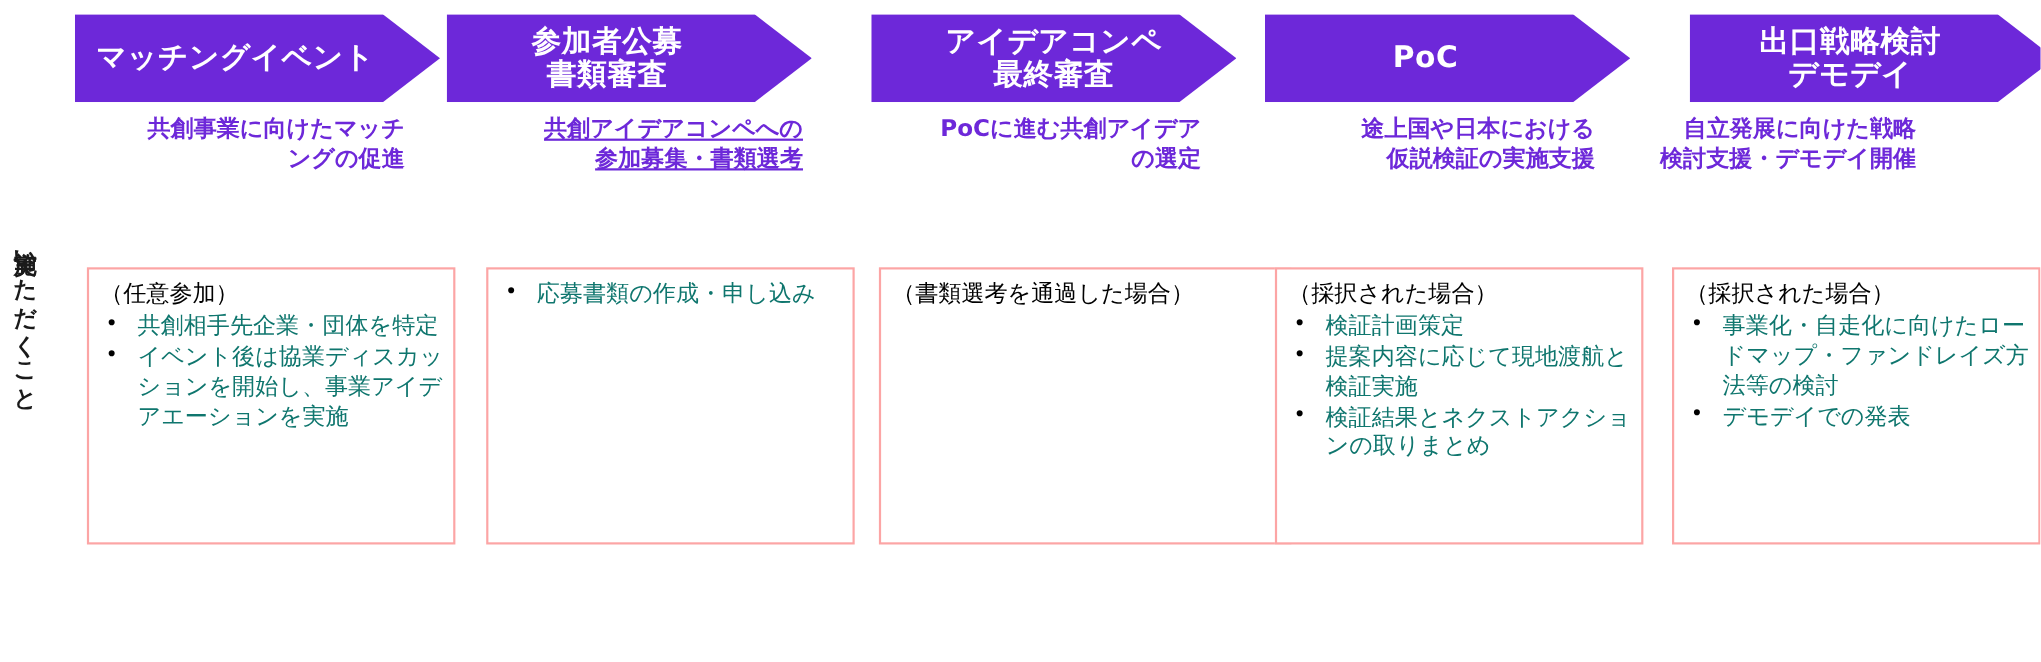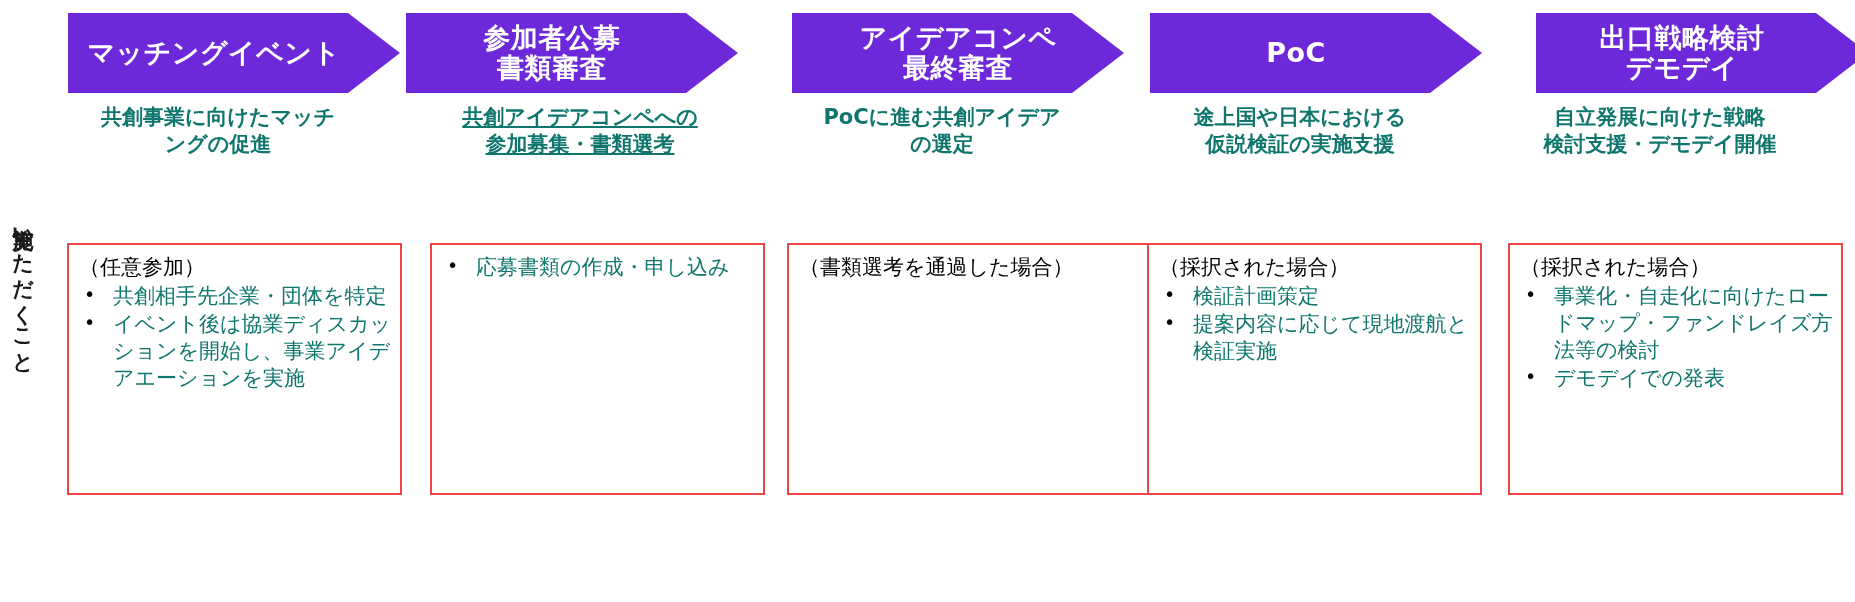--- a/index.html
+++ b/index.html
@@ -49,25 +49,25 @@
     text-align: center;
     letter-spacing: 0.5px;
     padding-right: 40px;
     white-space: pre-line;
   }
 
   
   .subtitle {
     position: absolute;
     top: 104px;
-    color: #0f766e;
+    color: #6d28d9;
     font-weight: bold;
     font-size: 21px;
     line-height: 1.30;
-    text-align: center;
+    text-align: right;
     white-space: pre-line;
   }
 
   
   .side-label {
     position: absolute;
     left: 2px;
     top: 212px;
     width: 34px;
     color: #1a1a1a;
@@ -79,24 +79,25 @@
     text-orientation: upright;
     letter-spacing: 1px;
   }
 
   
   .box {
     position: absolute;
     top: 243px;
     height: 252px;
     box-sizing: border-box;
-    border: 2px solid #ef4444;
+    border: 2px solid #fca5a5;
     background: #ffffff;
     padding: 9px 6px 6px 10px;
     overflow: hidden;
+    margin-left: 12px;
   }
   .box-lead {
     color: #000000;
     font-size: 21px;
     line-height: 1.28;
     margin: 0 0 2px 0;
   }
   .box-list {
     list-style: none;
     margin: 0;
@@ -146,21 +147,21 @@
   </div>
 
   <div class="subtitle" style="left:68px; width:300px;">共創事業に向けたマッチ
 ングの促進</div>
   <div class="subtitle" style="left:430px; width:300px;text-decoration:underline;">共創アイデアコンペへの
 参加募集・書類選考</div>
   <div class="subtitle" style="left:792px; width:300px;">PoCに進む共創アイデア
 の選定</div>
   <div class="subtitle" style="left:1150px; width:300px;">途上国や日本における
 仮説検証の実施支援</div>
-  <div class="subtitle" style="left:1510px; width:300px;">自立発展に向けた戦略
+  <div class="subtitle" style="left:1442px; width:300px;">自立発展に向けた戦略
 検討支援・デモデイ開催</div>
 
   <div class="side-label">実施いただくこと</div>
 
   <div class="box" style="left:67px; width:335px;">
     <p class="box-lead">（任意参加）</p>
     <ul class="box-list">
       <li>共創相手先企業・団体を特定</li>
       <li>イベント後は協業ディスカッションを開始し、事業アイデアエーションを実施</li>
     </ul>
@@ -174,20 +175,21 @@
 
   <div class="box" style="left:787px; width:375px;">
     <p class="box-lead">（書類選考を通過した場合）</p>
   </div>
 
   <div class="box" style="left:1147px; width:335px;">
     <p class="box-lead">（採択された場合）</p>
     <ul class="box-list">
       <li>検証計画策定</li>
       <li>提案内容に応じて現地渡航と検証実施</li>
+      <li>検証結果とネクストアクションの取りまとめ</li>
     </ul>
   </div>
 
   <div class="box" style="left:1508px; width:335px;">
     <p class="box-lead">（採択された場合）</p>
     <ul class="box-list">
       <li>事業化・自走化に向けたロードマップ・ファンドレイズ方法等の検討</li>
       <li>デモデイでの発表</li>
     </ul>
   </div>

